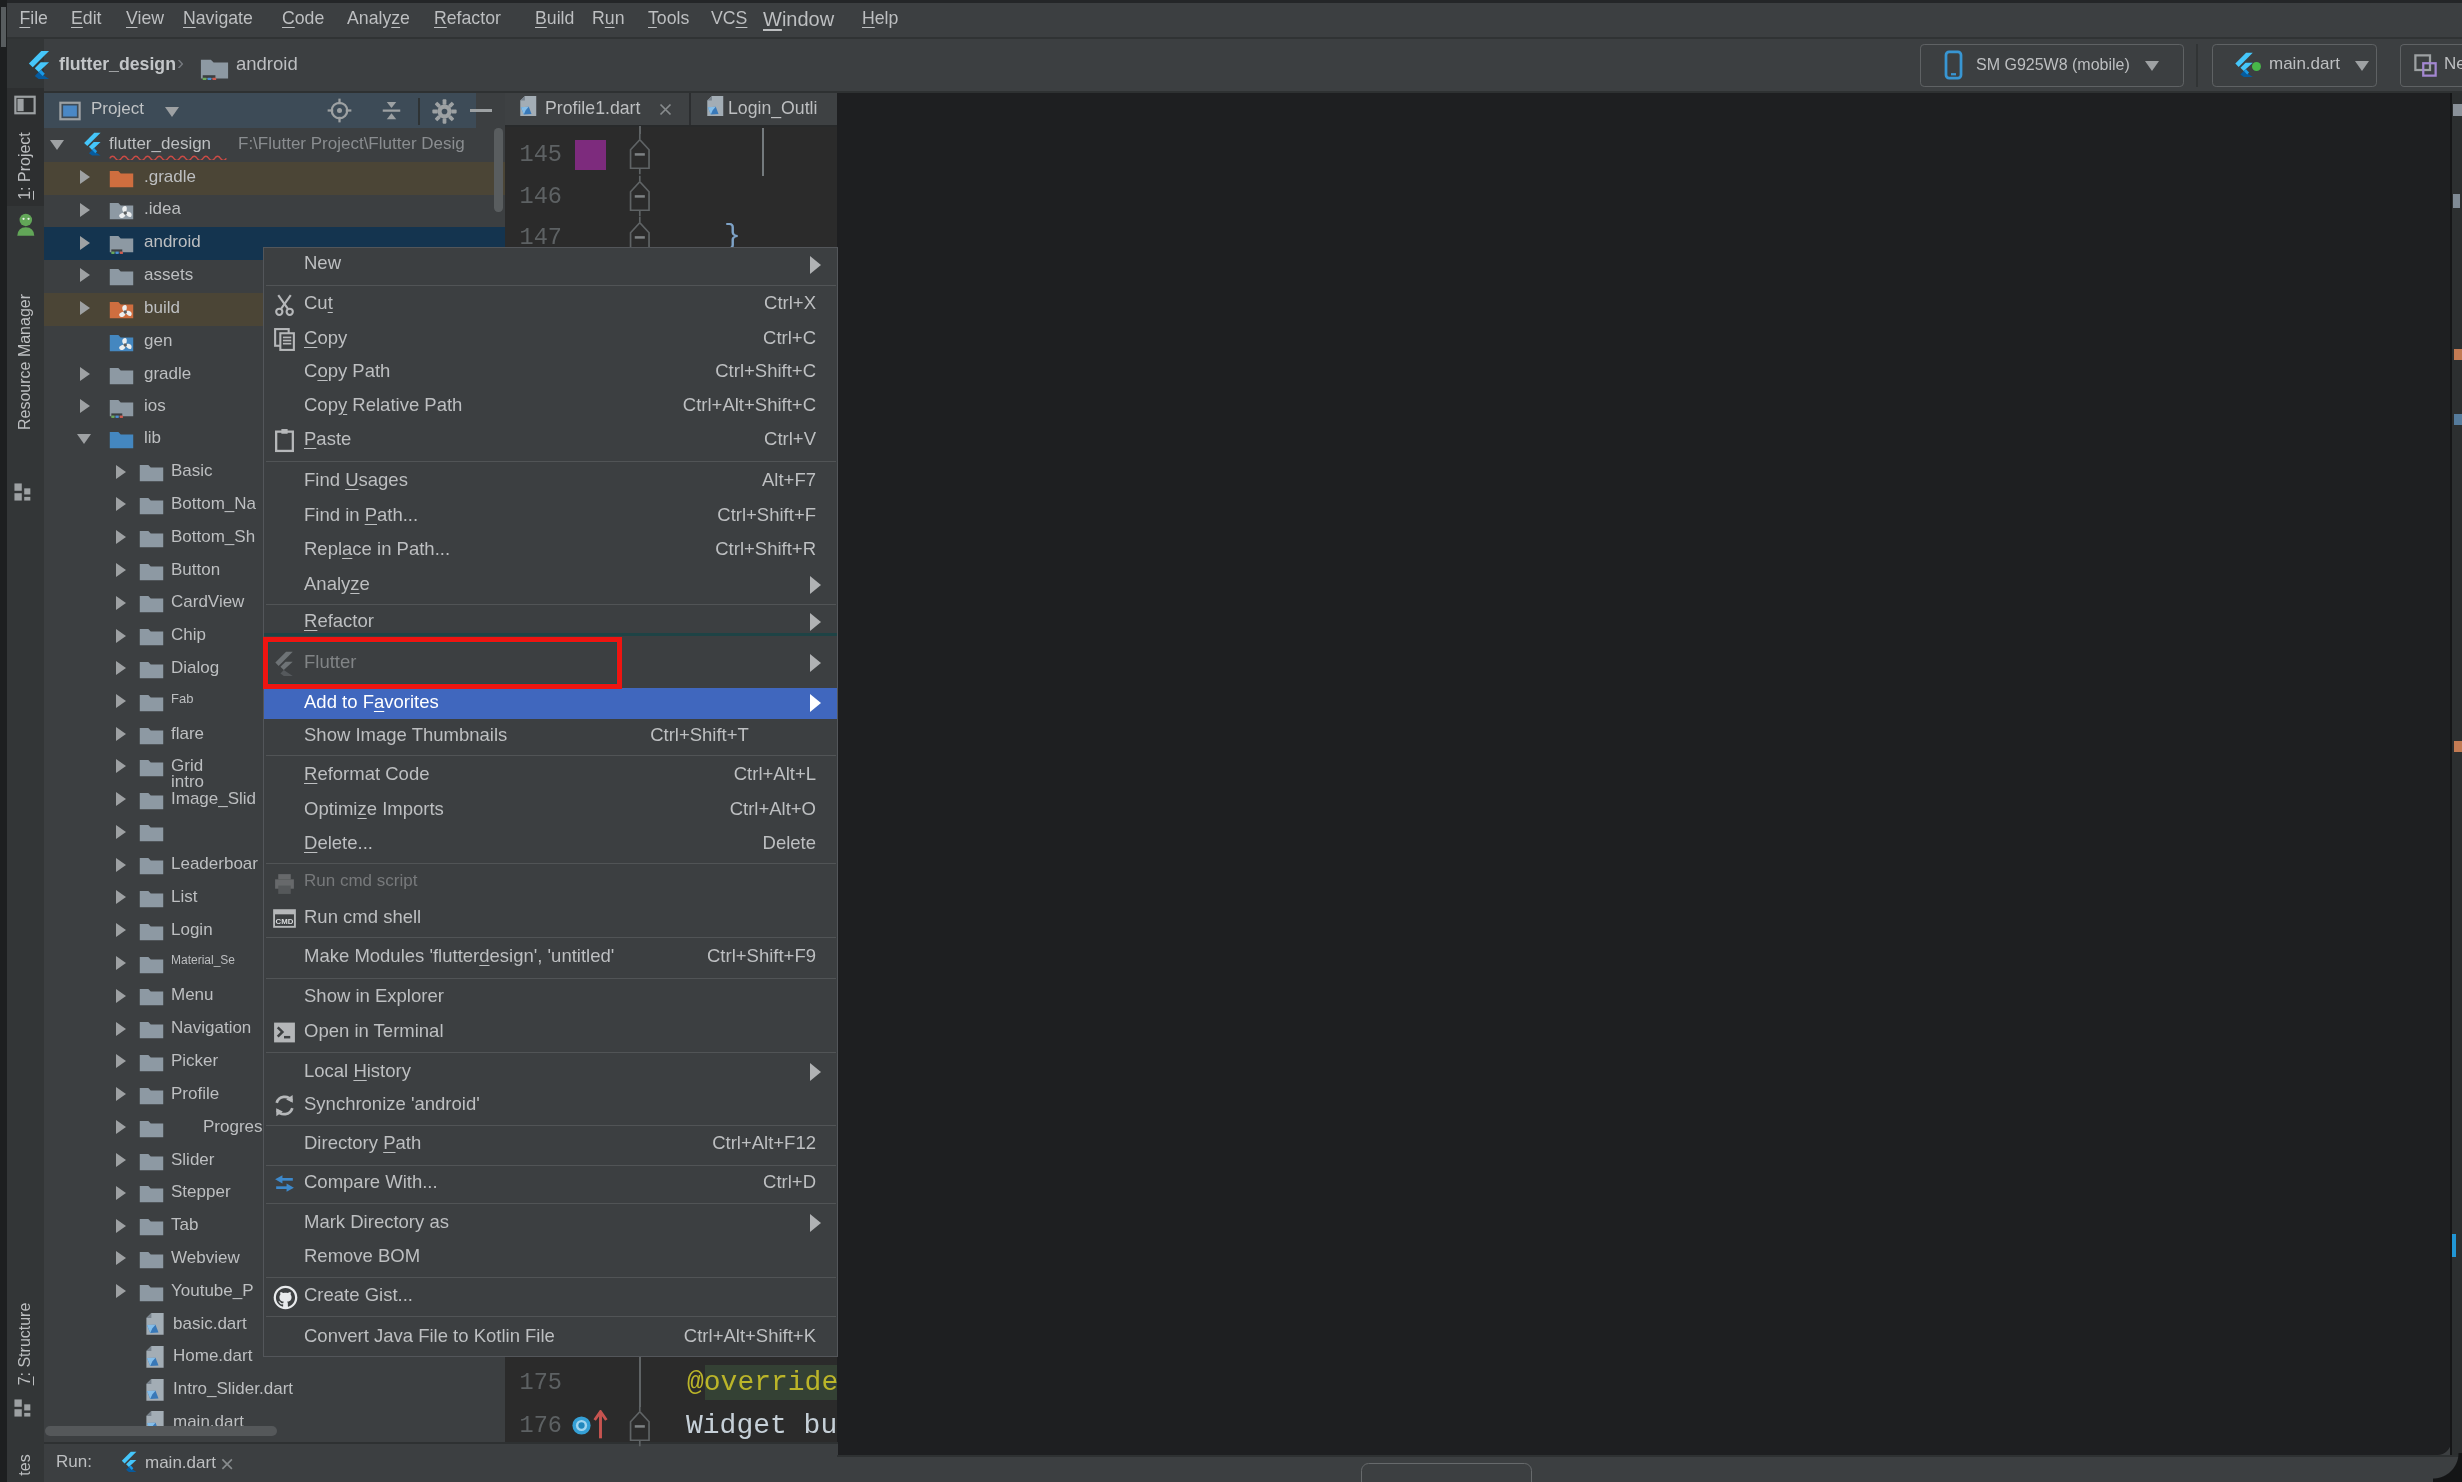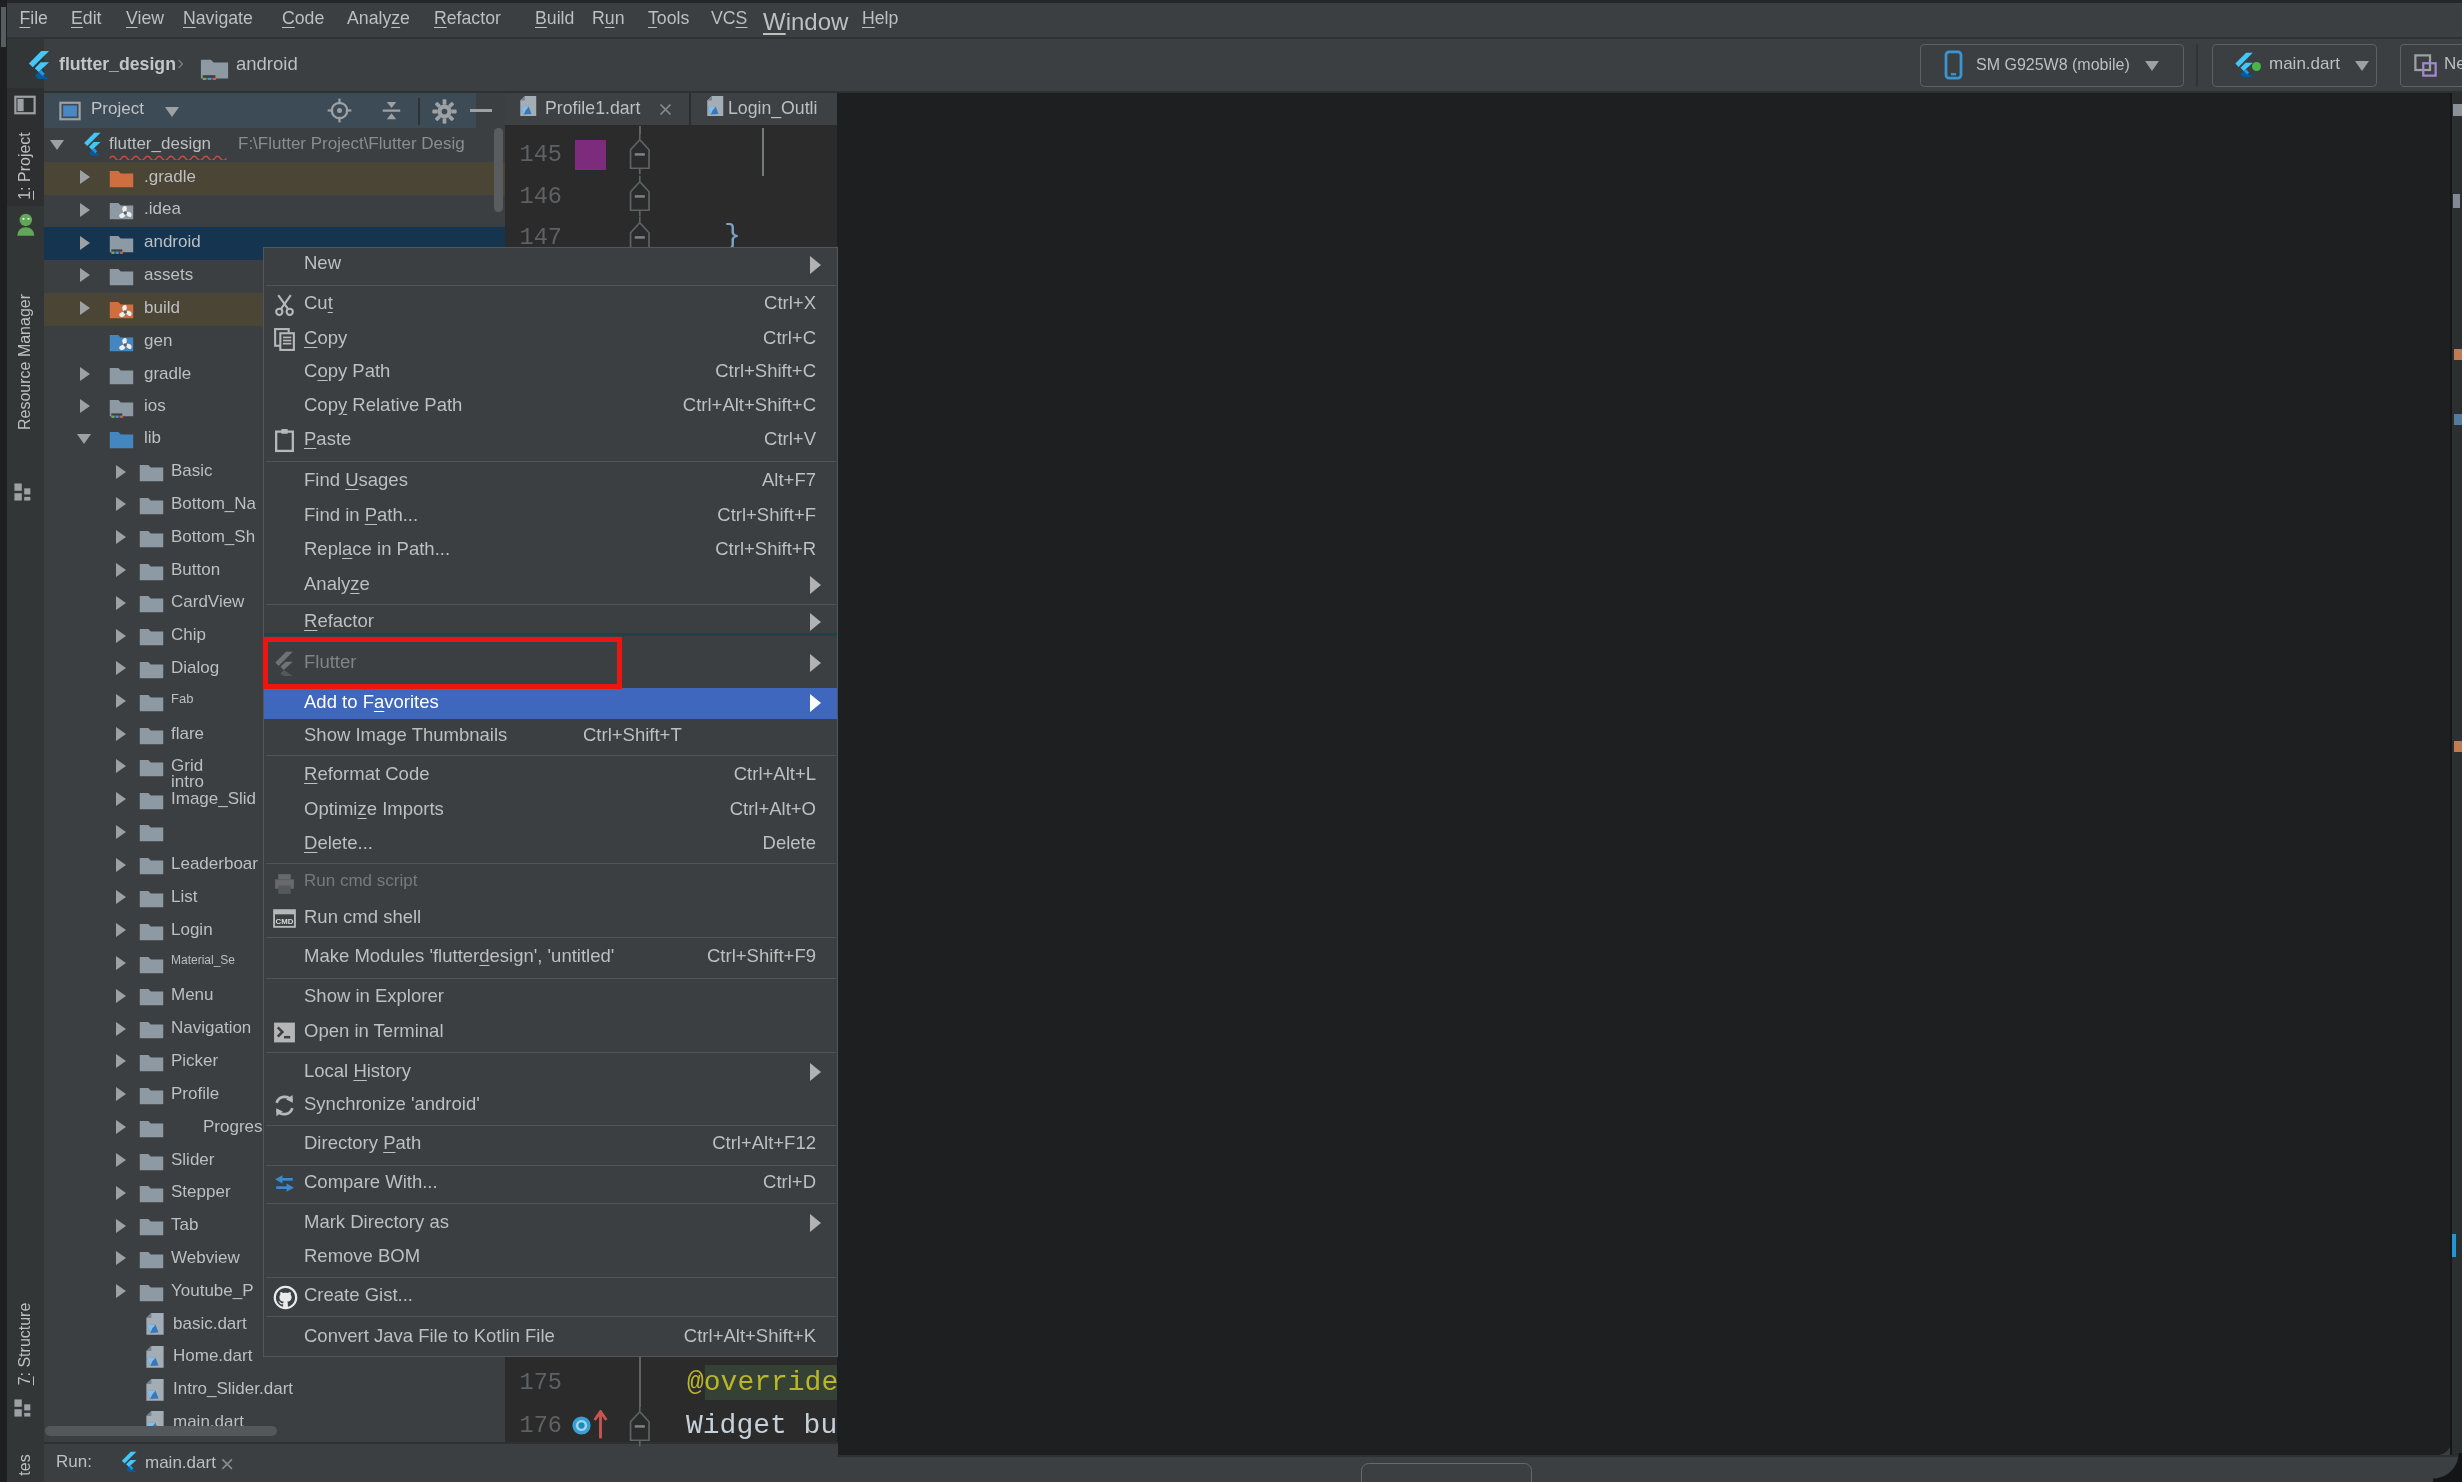--- a/index.html
+++ b/index.html
@@ -42,21 +42,21 @@
 <div class="txt" style="left:71px;top:7.6px;font-size:17.7px;color:#bdbfc1;"><u>E</u>dit</div>
 <div class="txt" style="left:126px;top:7.6px;font-size:17.7px;color:#bdbfc1;"><u>V</u>iew</div>
 <div class="txt" style="left:183px;top:7.6px;font-size:17.7px;color:#bdbfc1;"><u>N</u>avigate</div>
 <div class="txt" style="left:282px;top:7.6px;font-size:17.7px;color:#bdbfc1;"><u>C</u>ode</div>
 <div class="txt" style="left:347px;top:7.6px;font-size:17.7px;color:#bdbfc1;">Analy<u>z</u>e</div>
 <div class="txt" style="left:434px;top:7.6px;font-size:17.7px;color:#bdbfc1;"><u>R</u>efactor</div>
 <div class="txt" style="left:535px;top:7.6px;font-size:17.7px;color:#bdbfc1;"><u>B</u>uild</div>
 <div class="txt" style="left:592px;top:7.6px;font-size:17.7px;color:#bdbfc1;">R<u>u</u>n</div>
 <div class="txt" style="left:648px;top:7.6px;font-size:17.7px;color:#bdbfc1;"><u>T</u>ools</div>
 <div class="txt" style="left:711px;top:7.6px;font-size:17.7px;color:#bdbfc1;">VC<u>S</u></div>
-<div class="txt" style="left:763px;top:7.6px;font-size:24px;color:#bdbfc1;"><u>W</u>indow</div>
+<div class="txt" style="left:763px;top:7.6px;font-size:20px;color:#bdbfc1;"><u>W</u>indow</div>
 <div class="txt" style="left:862px;top:7.6px;font-size:17.7px;color:#bdbfc1;"><u>H</u>elp</div>
 <svg class="abs" style="left:25px;top:50px;opacity:1.0" width="29" height="29" viewBox="0 0 24 24">
     <polygon points="13.5,0.8 3.2,11.1 6.4,14.3 19.9,0.8" fill="#45c6fa"></polygon>
     <polygon points="19.9,10.2 13.0,10.2 8.1,15.1 11.3,18.3" fill="#45c6fa"></polygon>
     <polygon points="8.1,21.5 11.3,24 19.9,24 11.3,18.3" fill="#075b9d"></polygon>
     <polygon points="11.3,18.3 13.3,16.4 16.4,19.7 14.6,21.6" fill="#1a99e6"></polygon>
   </svg>
 <div class="txt" style="left:59px;top:54px;font-size:17.7px;font-weight:bold;color:#c3c6c8;">flutter_design</div>
 <div class="txt" style="left:177px;top:50px;font-size:21px;color:#75797e;">›</div>
 <svg class="abs" style="left:200px;top:56px" width="29" height="23.6" viewBox="0 0 16 13">
@@ -542,21 +542,21 @@
       <polygon points="13.5,0.8 3.2,11.1 6.4,14.3 19.9,0.8" fill="#6e7376"></polygon>
       <polygon points="19.9,10.2 13.0,10.2 8.1,15.1 11.3,18.3" fill="#6e7376"></polygon>
       <polygon points="8.1,21.5 11.3,24 19.9,24 11.3,18.3" fill="#55595c"></polygon>
     </svg></div>
 <div class="txt" style="left:304px;top:651px;font-size:18.5px;color:#818486;">Flutter</div>
 <div class="abs" style="left:810px;top:654px;width:0;height:0;border-top:9.3px solid transparent;border-bottom:9.3px solid transparent;border-left:11.8px solid #b0b2b4;"></div>
 <div class="abs" style="left:264px;top:688px;width:573px;height:31px;background:#4067be;"></div>
 <div class="txt" style="left:304px;top:691px;font-size:18.5px;color:#ffffff;">Add to F<u>a</u>vorites</div>
 <div class="abs" style="left:810px;top:694px;width:0;height:0;border-top:9.3px solid transparent;border-bottom:9.3px solid transparent;border-left:11.8px solid #ffffff;"></div>
 <div class="txt" style="left:304px;top:724px;font-size:18.5px;color:#bdbfc1;">Show Image Thumbnails</div>
-<div class="txt" style="left:583px;top:724px;width:233px;text-align:left;font-size:18.5px;color:#bdbfc1;">Ctrl+Shift+T</div>
+<div class="txt" style="left:583px;top:724px;width:233px;text-align:center;font-size:18.5px;color:#bdbfc1;">Ctrl+Shift+T</div>
 <div class="abs" style="left:266px;top:755px;width:570px;height:0.8px;background:#515456;"></div>
 <div class="txt" style="left:304px;top:763px;font-size:18.5px;color:#bdbfc1;"><u>R</u>eformat Code</div>
 <div class="txt" style="left:583px;top:763px;width:233px;text-align:right;font-size:18.5px;color:#bdbfc1;">Ctrl+Alt+L</div>
 <div class="txt" style="left:304px;top:798px;font-size:18.5px;color:#bdbfc1;">Optimi<u>z</u>e Imports</div>
 <div class="txt" style="left:583px;top:798px;width:233px;text-align:right;font-size:18.5px;color:#bdbfc1;">Ctrl+Alt+O</div>
 <div class="txt" style="left:304px;top:832px;font-size:18.5px;color:#bdbfc1;"><u>D</u>elete...</div>
 <div class="txt" style="left:583px;top:832px;width:233px;text-align:right;font-size:18.5px;color:#bdbfc1;">Delete</div>
 <div class="abs" style="left:266px;top:863px;width:570px;height:0.8px;background:#515456;"></div>
 <div class="abs" style="left:272px;top:871px;width:25px;height:25px;"><svg viewBox="0 0 24 24" width="25" height="25">
       <rect x="3" y="8" width="18" height="9" fill="#67696b"></rect>

